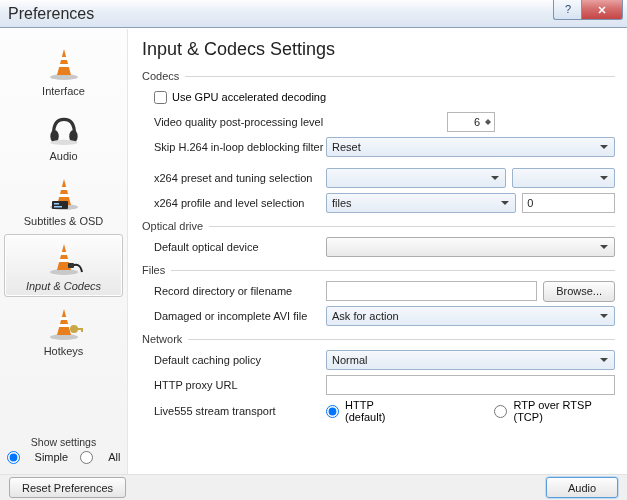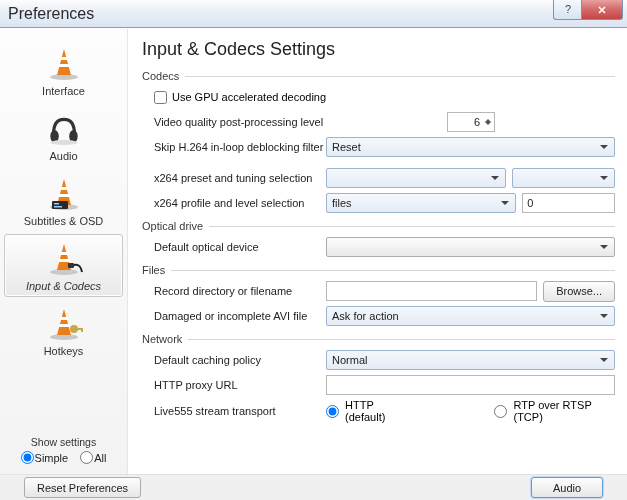--- a/index.html
+++ b/index.html
@@ -19,21 +19,21 @@
 .sidebar { width: 128px; background: linear-gradient(#fdfdfd,#f3f3f3); border-right: 1px solid #e6e6e6; padding: 10px 4px 6px; display: flex; flex-direction: column; align-items: stretch; }
 .sidebar-items { flex: 1; display: flex; flex-direction: column; gap: 2px; align-items: stretch; }
 .nav-item { display: flex; flex-direction: column; align-items: center; padding: 6px 2px 4px; border: 1px solid transparent; border-radius: 3px; cursor: default; }
 .nav-item.selected { border: 1px solid #c8c8c8; background: linear-gradient(#fdfdfd,#e9e9e9); box-shadow: inset 0 0 0 1px #fff; font-style: italic; }
 .nav-item .lbl { margin-top: 3px; color: #333; font-size: 11px; text-align: center; }
 .nav-icon { width: 42px; height: 36px; display: flex; align-items: center; justify-content: center; }
 
 .show-settings { margin-top: auto; padding: 2px 2px 4px; text-align: center; }
 .show-settings .ss-title { color: #333; margin-bottom: 3px; font-size: 10.5px; }
 .ss-radios { display: flex; justify-content: center; gap: 12px; align-items: center; }
-.ss-radios label { display: flex; align-items: center; gap: 1px; color: #222; }
+.ss-radios label { display: flex; gap: 15px; color: #222; }
 
 
 .content { flex: 1; padding: 8px 12px 0 14px; overflow: hidden; }
 .page-title { font-size: 18px; font-weight: 400; color: #222; margin: 2px 0 10px 0; font-family: "Segoe UI Light","Segoe UI",Tahoma,sans-serif; }
 
 .group { margin-bottom: 6px; }
 .group-header { display: flex; align-items: center; margin-bottom: 4px; }
 .group-header .gh-label { color: #3a3a3a; font-size: 11px; padding-right: 6px; white-space: nowrap; }
 .group-header .gh-line { flex: 1; height: 1px; background: #d6d6d6; }
 
@@ -57,21 +57,21 @@
 .chk { display: flex; align-items: center; gap: 5px; padding-left: 12px; }
 .chk input { width: 13px; height: 13px; }
 
 .btn { height: 21px; padding: 0 12px; border: 1px solid #acacac; border-radius: 3px; background: linear-gradient(#fdfdfd,#e6e6e6); color: #222; font-size: 11px; display: inline-flex; align-items: center; justify-content: center; cursor: default; }
 .btn.default { border-color: #5b9dd9; box-shadow: 0 0 0 1px #c3dbf2; }
 
 .radio-inline { display: flex; align-items: center; gap: 6px; }
 .radio-gap { width: 90px; }
 
 
-.footer { height: 26px; display: flex; align-items: center; padding: 0 24px; background: #f0f0f0; border-top: 1px solid #e2e2e2; }
+.footer { height: 26px; display: flex; align-items: center; padding: 0 9px; background: #f0f0f0; border-top: 1px solid #e2e2e2; }
 .footer .spacer { flex: 1; }
 .footer .btn { min-width: 72px; margin-left: 6px; }
 .footer .reset { margin-left: 0; }
 
 
 .cone svg { width: 40px; height: 34px; }
 </style>
 </head>
 <body>
 

